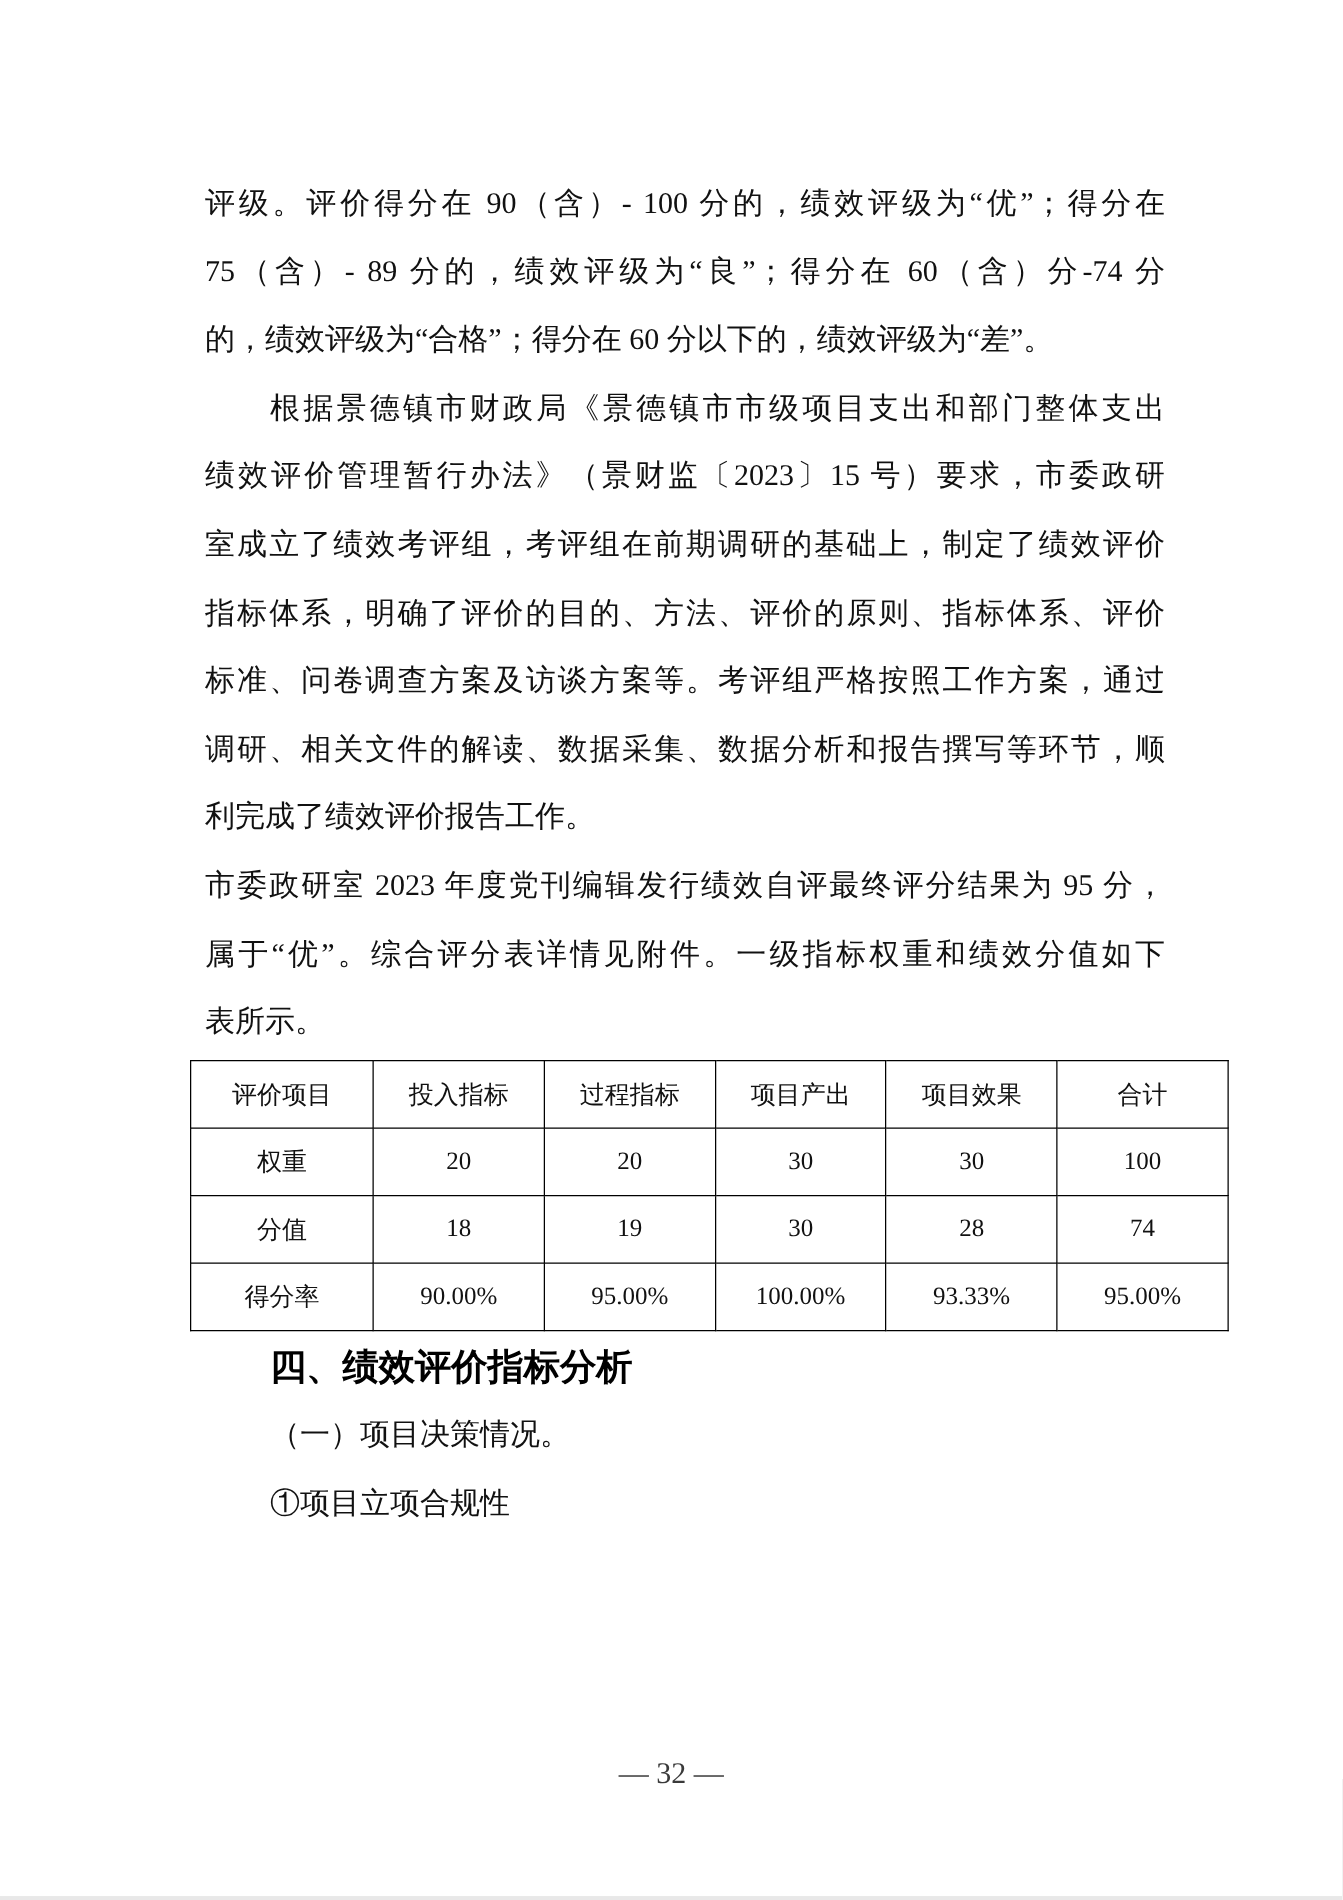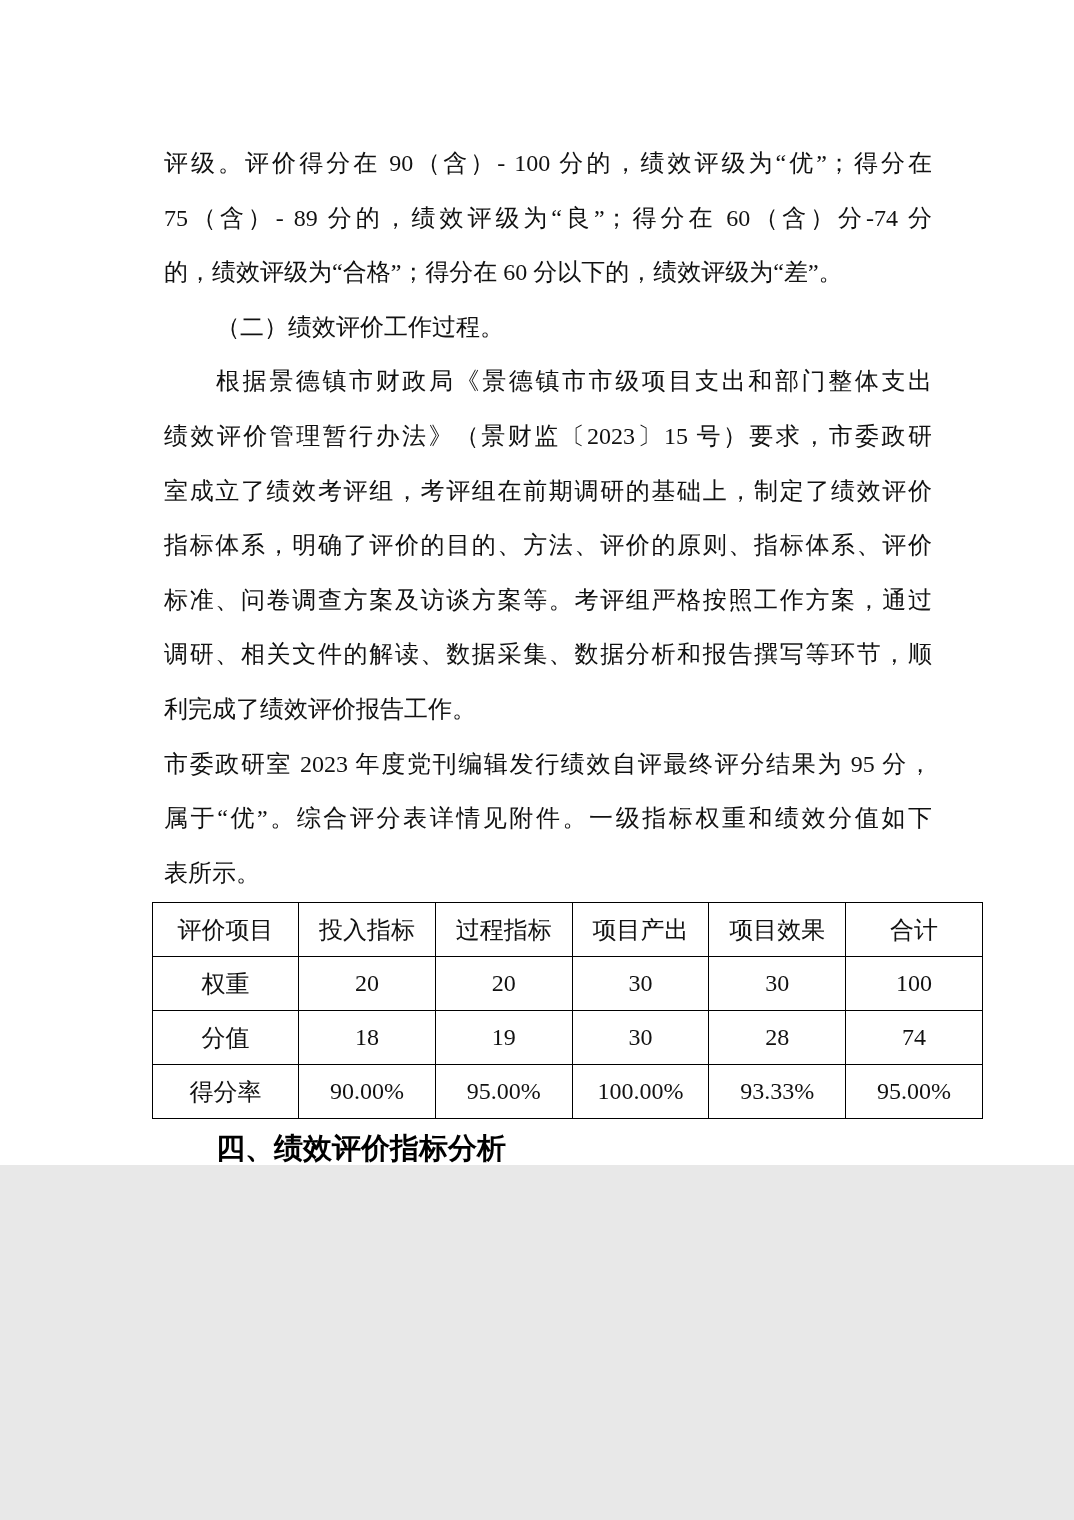--- a/index.html
+++ b/index.html
@@ -1,18 +1,18 @@
 <!DOCTYPE html>
 <html><head>
 <meta charset="utf-8">
 <style>
   html,body { margin:0; padding:0; background:#e8e8e8; }
   .page {
     position:relative;
-    width:1074px; height:1165px;
+    width:1074px; height:1517px;
     margin:0 auto;
     background:#ffffff;
     font-family:"Liberation Serif", serif;
     color:#111111;
     overflow:hidden;
   }
   .content {
     position:absolute;
     left:164px; top:136px;
     width:768px;
@@ -43,21 +43,21 @@
     width:831px;
     margin-left:-12px;
     margin-top:2px;
     margin-bottom:2px;
   }
   .score-table th, .score-table td {
     border:1.5px solid #000000;
     text-align:center;
     vertical-align:middle;
     font-weight:normal;
-    font-size:24px;
+    font-size:20px;
     height:53px;
     padding:0;
   }
   .footer {
     position:absolute;
     left:0; top:1406px;
     width:100%;
     text-align:center;
     font-size:24px;
     color:#3a3a3a;
@@ -66,21 +66,20 @@
 </head>
 <body>
 
 <div class="page">
   <div class="content">
 
     <div class="line">评级。评价得分在 90（含）- 100 分的，绩效评级为“优”；得分在</div>
     <div class="line">75（含）- 89 分的，绩效评级为“良”；得分在 60（含）分-74 分</div>
     <div class="line last">的，绩效评级为“合格”；得分在 60 分以下的，绩效评级为“差”。</div>
 
-    <div class="line last ti">（二）绩效评价工作过程。</div>
 
     <div class="line ti">根据景德镇市财政局《景德镇市市级项目支出和部门整体支出</div>
     <div class="line">绩效评价管理暂行办法》（景财监〔2023〕15 号）要求，市委政研</div>
     <div class="line">室成立了绩效考评组，考评组在前期调研的基础上，制定了绩效评价</div>
     <div class="line">指标体系，明确了评价的目的、方法、评价的原则、指标体系、评价</div>
     <div class="line">标准、问卷调查方案及访谈方案等。考评组严格按照工作方案，通过</div>
     <div class="line">调研、相关文件的解读、数据采集、数据分析和报告撰写等环节，顺</div>
     <div class="line last">利完成了绩效评价报告工作。</div>
 
 
@@ -136,13 +135,14 @@
     </table>
 
     <h2 class="heading">四、绩效评价指标分析</h2>
 
     <div class="line last ti">（一）项目决策情况。</div>
 
     <div class="line last ti">①项目立项合规性</div>
 
   </div>
 
+  <div class="footer">— 32 —</div>
 </div>
 
 </body></html>

